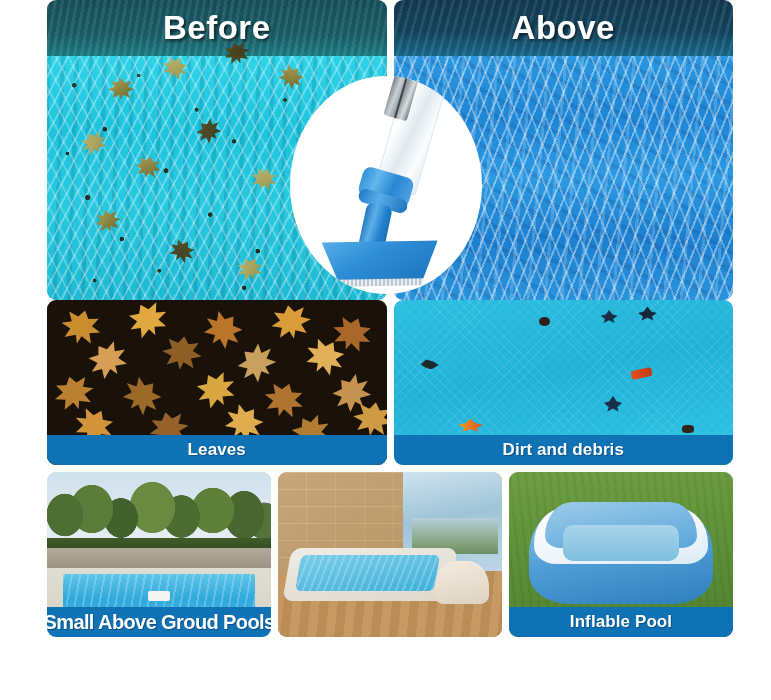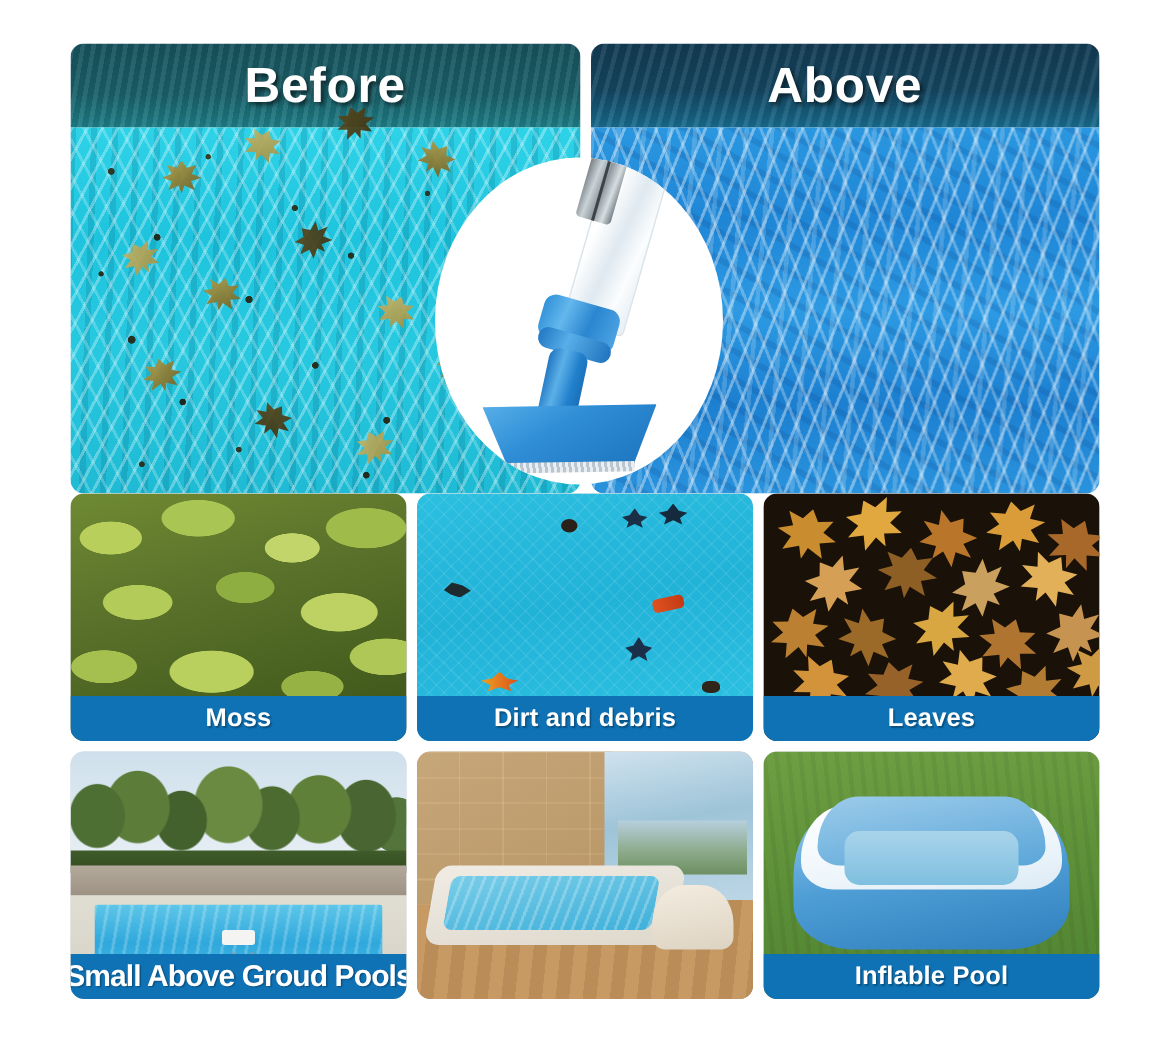--- a/index.html
+++ b/index.html
@@ -11,21 +11,21 @@
     font-family: "Liberation Sans", sans-serif;
     overflow: hidden;
     position: relative;
   }
 
   .page {
     width: 771px;
     height: 700px;
     position: relative;
     background: #ffffff;
-    padding-top: 29px;
+    padding-top: 0;
   }
 
   
   .compare-section {
     position: relative;
     width: 771px;
     height: 300px;
     padding: 0 38px 0 47px;
   }
 
@@ -453,43 +453,20 @@
         <div class="vac-bristles"></div>
       </div>
     </div>
   </div>
 
 
   <div class="grid">
 
     <div class="grid-row">
 
-      <div class="card">
-        <div class="card-photo ph-moss"></div>
-        <div class="card-label">
-          <span>Moss</span>
-        </div>
-      </div>
-
-      <div class="card">
-        <div class="card-photo ph-dirt">
-          <div class="db" style="left:8%;  top:36%; width:18px; height:10px; background:#1d2b2e; clip-path:polygon(0 50%,30% 0,70% 20%,100% 55%,60% 100%,25% 80%);"></div>
-          <div class="db" style="left:43%; top:10%; width:11px; height:9px;  background:#2a2118; border-radius:50%;"></div>
-          <div class="db" style="left:61%; top:6%;  width:17px; height:13px; background:#1a2f45; clip-path:polygon(50% 0,70% 35%,100% 45%,74% 70%,82% 100%,50% 80%,18% 100%,26% 70%,0 45%,30% 35%);"></div>
-          <div class="db" style="left:72%; top:4%;  width:19px; height:14px; background:#162a3e; clip-path:polygon(50% 0,70% 35%,100% 45%,74% 70%,82% 100%,50% 80%,18% 100%,26% 70%,0 45%,30% 35%);"></div>
-          <div class="db" style="left:70%; top:42%; width:21px; height:9px;  background:linear-gradient(90deg,#e0521f,#c23a15); border-radius:3px; transform:rotate(-12deg);"></div>
-          <div class="db" style="left:62%; top:58%; width:18px; height:16px; background:#1b3048; clip-path:polygon(50% 0,70% 35%,100% 45%,74% 70%,82% 100%,50% 80%,18% 100%,26% 70%,0 45%,30% 35%);"></div>
-          <div class="db" style="left:19%; top:72%; width:25px; height:13px; background:linear-gradient(90deg,#f0a020,#d8501c); clip-path:polygon(50% 0,70% 35%,100% 45%,74% 70%,82% 100%,50% 80%,18% 100%,26% 70%,0 45%,30% 35%);"></div>
-          <div class="db" style="left:55%; top:84%; width:13px; height:8px;  background:#2b2117; border-radius:40%;"></div>
-          <div class="db" style="left:85%; top:76%; width:12px; height:8px;  background:#30251a; border-radius:40%;"></div>
-        </div>
-        <div class="card-label">
-          <span>Dirt and debris</span>
-        </div>
-      </div>
 
       <div class="card">
         <div class="card-photo ph-leaves">
           <div class="lf" style="left:4%;  top:6%;  background:#c98c2e; transform:rotate(14deg);"></div>
           <div class="lf" style="left:24%; top:2%;  background:#e0a83e; transform:rotate(-26deg);"></div>
           <div class="lf" style="left:46%; top:8%;  background:#b9752a; transform:rotate(38deg);"></div>
           <div class="lf" style="left:66%; top:3%;  background:#d99c38; transform:rotate(-10deg);"></div>
           <div class="lf" style="left:84%; top:10%; background:#a8682a; transform:rotate(22deg);"></div>
           <div class="lf" style="left:12%; top:26%; background:#d5a055; transform:rotate(-34deg);"></div>
           <div class="lf" style="left:34%; top:22%; background:#8e5f24; transform:rotate(8deg);"></div>
@@ -505,20 +482,37 @@
           <div class="lf" style="left:30%; top:68%; background:#96622a; transform:rotate(-12deg);"></div>
           <div class="lf" style="left:52%; top:64%; background:#e0ab4c; transform:rotate(36deg);"></div>
           <div class="lf" style="left:72%; top:70%; background:#b37c33; transform:rotate(-30deg);"></div>
           <div class="lf" style="left:90%; top:62%; background:#cf9a44; transform:rotate(10deg);"></div>
         </div>
         <div class="card-label">
           <span>Leaves</span>
         </div>
       </div>
 
+      <div class="card">
+        <div class="card-photo ph-dirt">
+          <div class="db" style="left:8%;  top:36%; width:18px; height:10px; background:#1d2b2e; clip-path:polygon(0 50%,30% 0,70% 20%,100% 55%,60% 100%,25% 80%);"></div>
+          <div class="db" style="left:43%; top:10%; width:11px; height:9px;  background:#2a2118; border-radius:50%;"></div>
+          <div class="db" style="left:61%; top:6%;  width:17px; height:13px; background:#1a2f45; clip-path:polygon(50% 0,70% 35%,100% 45%,74% 70%,82% 100%,50% 80%,18% 100%,26% 70%,0 45%,30% 35%);"></div>
+          <div class="db" style="left:72%; top:4%;  width:19px; height:14px; background:#162a3e; clip-path:polygon(50% 0,70% 35%,100% 45%,74% 70%,82% 100%,50% 80%,18% 100%,26% 70%,0 45%,30% 35%);"></div>
+          <div class="db" style="left:70%; top:42%; width:21px; height:9px;  background:linear-gradient(90deg,#e0521f,#c23a15); border-radius:3px; transform:rotate(-12deg);"></div>
+          <div class="db" style="left:62%; top:58%; width:18px; height:16px; background:#1b3048; clip-path:polygon(50% 0,70% 35%,100% 45%,74% 70%,82% 100%,50% 80%,18% 100%,26% 70%,0 45%,30% 35%);"></div>
+          <div class="db" style="left:19%; top:72%; width:25px; height:13px; background:linear-gradient(90deg,#f0a020,#d8501c); clip-path:polygon(50% 0,70% 35%,100% 45%,74% 70%,82% 100%,50% 80%,18% 100%,26% 70%,0 45%,30% 35%);"></div>
+          <div class="db" style="left:55%; top:84%; width:13px; height:8px;  background:#2b2117; border-radius:40%;"></div>
+          <div class="db" style="left:85%; top:76%; width:12px; height:8px;  background:#30251a; border-radius:40%;"></div>
+        </div>
+        <div class="card-label">
+          <span>Dirt and debris</span>
+        </div>
+      </div>
+
     </div>
 
     <div class="grid-row">
 
       <div class="card">
         <div class="card-photo ph-pool">
           <div class="sky"></div>
           <div class="trees"></div>
           <div class="hedge"></div>
           <div class="wall"></div>

